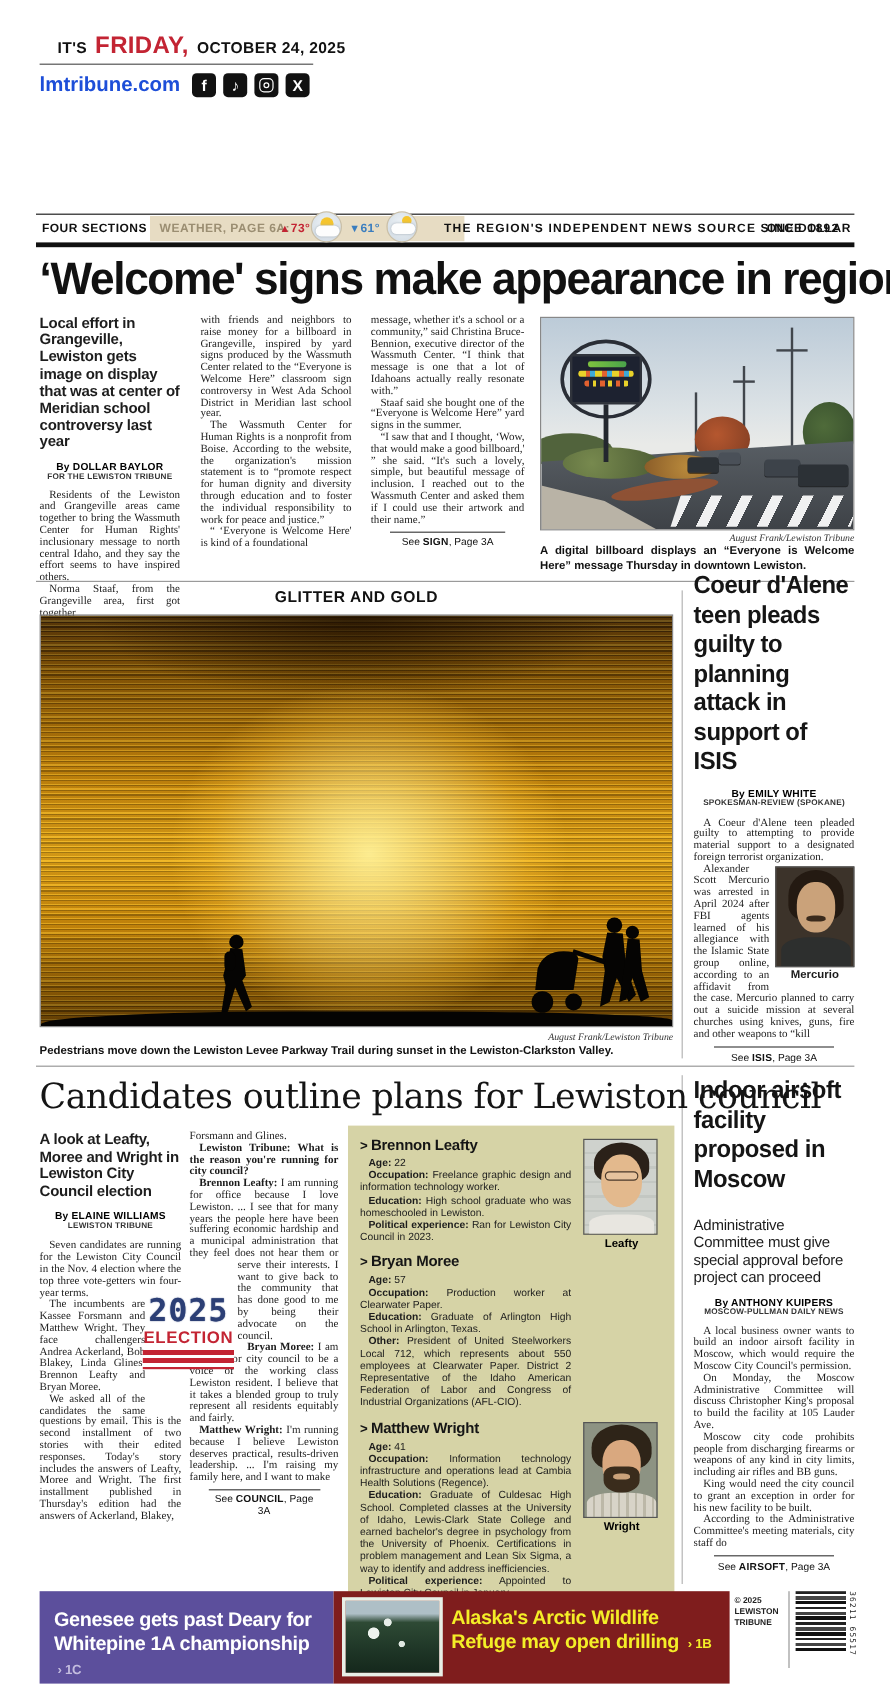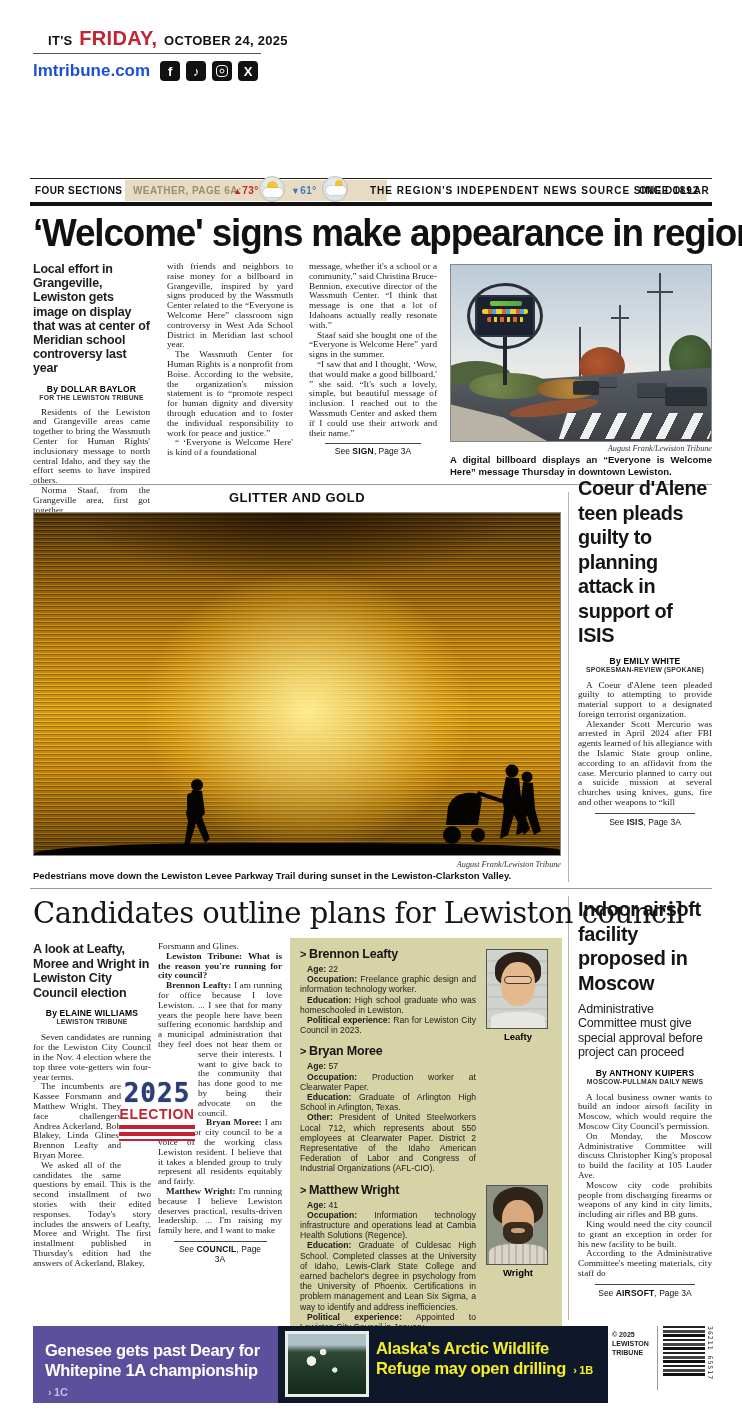--- a/index.html
+++ b/index.html
@@ -83,21 +83,21 @@
       linear-gradient(180deg,#33210a 0%,#7c5206 16%,#c98c0e 38%,#edb31d 58%,#d1920d 76%,#7a5205 92%,#442c04 100%);
   }
   .gold .ground { position:absolute; left:0; bottom:0; width:100%; height:12px; background:#050403; border-radius:40%/90% 60% 0 0; }
   .gold svg { position:absolute; bottom:4px; }
 
   .vrule { position:absolute; width:1px; background:#b5b5b5; }
 
   
   .rcol { position:absolute; left:578px; width:134px; }
   .rcol-head { font-size:20.5px; line-height:24.5px; font-weight:bold; letter-spacing:-.4px; color:#151515; transform:scaleX(.97); transform-origin:left; }
-  .rcol-sub { font-size:12.5px; line-height:14.4px; color:#1d1d1d; margin-top:7px; letter-spacing:-.2px; }
+  .rcol-sub { font-size:12.5px; line-height:14.4px; color:#1d1d1d; margin-top:19px; letter-spacing:-.2px; }
   .mugwrap { float:right; width:66px; margin:2px 0 2px 5px; }
   .mug { position:relative; width:66px; height:84px; border:1px solid #555; overflow:hidden; }
   .mug .hair, .mug .face, .mug .shirt, .mug .hat, .mug .stash, .mug .beard, .mug .glasses { position:absolute; }
   .mugcap { text-align:center; font-size:9.5px; font-weight:bold; margin-top:2px; font-family:"Liberation Sans", sans-serif; }
 
   
   .council-head { position:absolute; left:33px; top:896px; width:540px; font-family:"DejaVu Serif","Liberation Serif",serif; font-size:29px; font-weight:normal; letter-spacing:-.5px; color:#151515; white-space:nowrap; }
   .c-sub { font-size:12.5px; line-height:14.6px; font-weight:bold; color:#1d1d1d; letter-spacing:-.2px; }
   .badge { position:absolute; left:119px; top:1078px; width:76px; text-align:center; }
   .badge .yr { font-size:26px; font-weight:800; color:#2c3f75; letter-spacing:1px; text-shadow:0 0 1px #2c3f75; font-family:"DejaVu Sans Mono", monospace; }
@@ -111,21 +111,21 @@
   .cand-name { font-size:12.5px; font-weight:800; color:#151515; margin-bottom:3px; letter-spacing:-.2px; }
   .cand-name .gt { font-size:11px; }
   .cand-fields { width:176px; font-size:8.6px; line-height:10.2px; color:#1c1c1c; text-align:justify; }
   .cand-fields p { text-indent:7px; }
   .cand-photo { position:absolute; right:2px; top:2px; width:64px; }
   .cand-photo .mug { width:62px; height:80px; }
 
   
   .promo-p { position:absolute; left:33px; top:1326px; width:245px; height:77px; background:#5c4f9c; color:#fff; padding:14px 12px; font-weight:800; font-size:16.5px; line-height:20px; letter-spacing:-.3px; }
   .promo-p .pg, .promo-g .pg { font-size:11px; font-weight:800; color:#c3bcde; margin-left:3px; }
-  .promo-g { position:absolute; left:278px; top:1326px; width:330px; height:77px; background:#0f172a; color:#f4ee27; padding:12px 10px 12px 98px; font-weight:800; font-size:16.5px; line-height:20px; letter-spacing:-.3px; }
+  .promo-g { position:absolute; left:278px; top:1326px; width:330px; height:77px; background:#7f1d1d; color:#f4ee27; padding:12px 10px 12px 98px; font-weight:800; font-size:16.5px; line-height:20px; letter-spacing:-.3px; }
   .promo-g .pg { color:#f4ee27; }
   .alaska { position:absolute; left:7px; top:5px; width:84px; height:66px; border:3px solid #e8efe7; background:
       radial-gradient(circle at 30% 45%, #eef3ee 0 7%, transparent 8%),
       radial-gradient(circle at 45% 30%, #e7eee9 0 5%, transparent 6%),
       radial-gradient(circle at 60% 60%, #dfe8e2 0 4%, transparent 5%),
       linear-gradient(180deg,#aebfc6 0 18%, #2e4a35 30%, #1e3526 70%, #15281c 100%); }
   .copyright { position:absolute; left:612px; top:1330px; width:44px; font-size:7px; font-weight:bold; color:#222; line-height:9px; }
   .foot-vrule { position:absolute; left:657px; top:1326px; width:1px; height:64px; background:#999; }
   .barcode { position:absolute; left:663px; top:1326px; width:42px; height:52px; background:repeating-linear-gradient(180deg,#222 0 2px,#fff 2px 4px,#444 4px 7px,#fff 7px 8px,#111 8px 11px,#fff 11px 13px); }
   .barcode-num { position:absolute; left:706px; top:1326px; font-size:6.5px; color:#222; writing-mode:vertical-rl; letter-spacing:1px; font-family:"DejaVu Sans Mono", monospace; }
@@ -265,20 +265,29 @@
   <div class="vrule" style="left:568px; top:492px; height:390px"></div>
 
   <div class="rcol" style="top:476px">
     <div class="rcol-head">Coeur d'Alene teen pleads guilty to planning attack in support of ISIS</div>
     <div class="byline">
       <div class="by">By EMILY WHITE</div>
       <div class="org">SPOKESMAN-REVIEW (SPOKANE)</div>
     </div>
     <div class="serif-body" style="margin-top:8px">
       <p>A Coeur d'Alene teen pleaded guilty to attempting to provide material support to a designated foreign terrorist organization.</p>
+      <div class="mugwrap">
+        <div class="mug" style="background:#3c332a">
+          <div class="hair" style="left:10px;top:2px;width:46px;height:42px;border-radius:50% 50% 30% 30%;background:#241a12"></div>
+          <div class="face" style="left:17px;top:12px;width:32px;height:42px;border-radius:45%;background:#caa27a"></div>
+          <div class="stash" style="left:25px;top:40px;width:16px;height:5px;border-radius:40%;background:#3a2a1c"></div>
+          <div class="shirt" style="left:4px;top:58px;width:58px;height:26px;border-radius:40% 40% 0 0;background:#2d2f2e"></div>
+        </div>
+        <div class="mugcap">Mercurio</div>
+      </div>
       <p>Alexander Scott Mercurio was arrested in April 2024 after FBI agents learned of his allegiance with the Islamic State group online, according to an affidavit from the case. Mercurio planned to carry out a suicide mission at several churches using knives, guns, fire and other weapons to “kill</p>
     </div>
     <div class="jump"><span>See </span><b>ISIS</b><span>, Page 3A</span></div>
   </div>
 
   <div class="rule-h" style="top:888px"></div>
   <div class="vrule" style="left:568px; top:896px; height:424px"></div>
 
   <div class="council-head">Candidates outline plans for Lewiston council</div>
 

